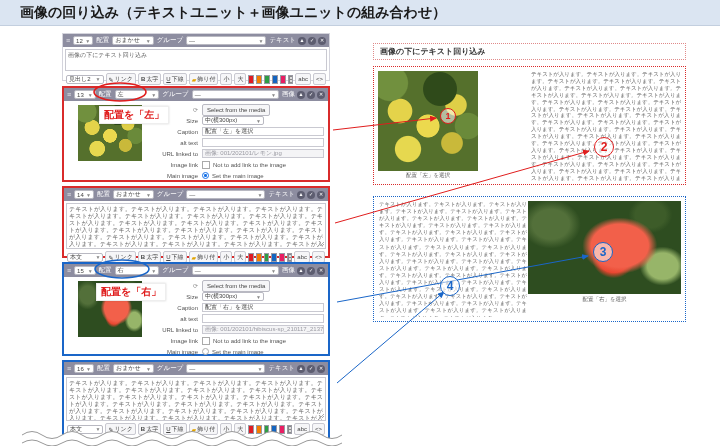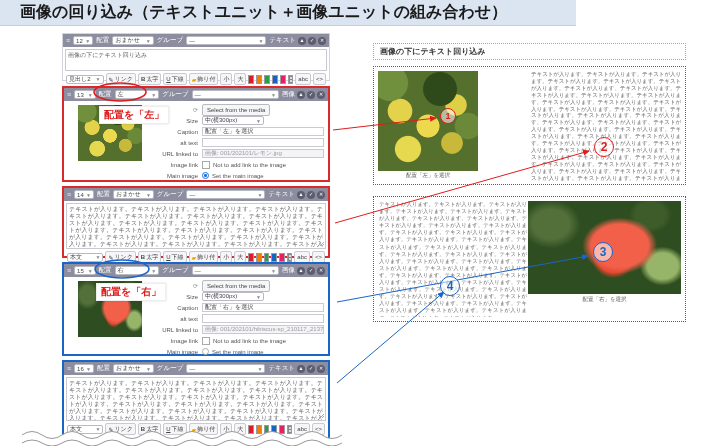--- a/index.html
+++ b/index.html
@@ -1,21 +1,21 @@
 <!DOCTYPE html>
 <html><head>
 <meta charset="utf-8">
 <style>
   html,body{margin:0;padding:0;background:#fff;}
   .page{position:relative;width:720px;height:446px;background:#fff;overflow:hidden;
         font-family:"Liberation Sans","DejaVu Sans",sans-serif;}
   
-  .titlebar{position:absolute;left:0;top:0;width:576px;height:26px;background:#dbe5f2;
+  .titlebar{position:absolute;left:0;top:0;width:720px;height:26px;background:#dbe5f2;
             border-bottom:1px solid #c3cfdf;display:flex;align-items:center;
-            font-size:16px;font-weight:bold;color:#1a1a1a;padding-left:20px;box-sizing:border-box;}
+            font-size:14px;font-weight:bold;color:#1a1a1a;padding-left:20px;box-sizing:border-box;}
   
   .unit{position:absolute;left:62px;width:268px;background:#fff;border:1px solid #d4d4dc;box-sizing:border-box;}
   .unit.redb{border:2px solid #d92b2b;}
   .unit.blueb{border:2px solid #1a66c8;}
   .uheader{height:13px;background:#8d8da0;display:flex;align-items:center;gap:3px;
            padding:0 3px;color:#fff;font-size:6.5px;white-space:nowrap;}
   .drag{font-size:7px;color:#e8e8ee;line-height:1;}
   .hsel{background:#fff;color:#444;border:1px solid #b9b9c2;border-radius:2px;font-size:6px;
         height:9px;display:flex;align-items:center;justify-content:space-between;padding:0 2px;box-sizing:border-box;}
   .hsel .car{font-size:5px;color:#888;margin-left:2px;}

